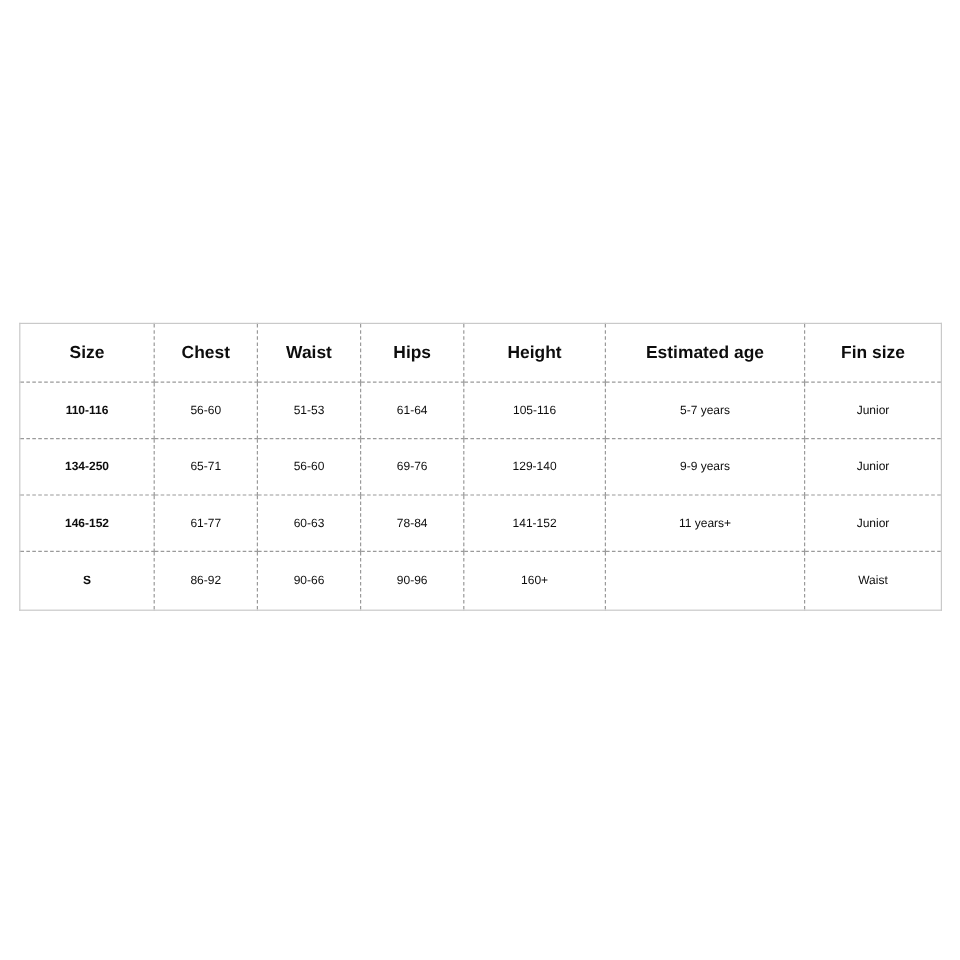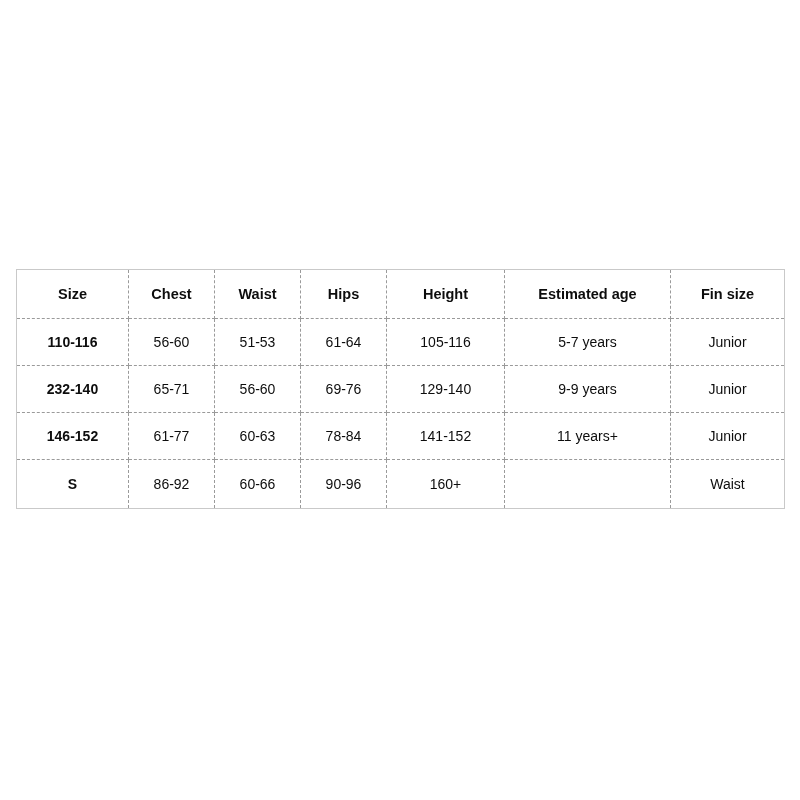--- a/index.html
+++ b/index.html
@@ -44,21 +44,21 @@
   table.size-chart col.c5 { width: 166px; }
   table.size-chart col.c6 { width: 114px; }
 
   table.size-chart td,
   table.size-chart th {
     border: 1px dashed #9a9a9a;
     text-align: center;
     vertical-align: middle;
     height: 46px;
     padding: 0 4px;
-    font-size: 14px;
+    font-size: 10px;
     font-weight: normal;
     color: #0d0d0d;
     white-space: nowrap;
   }
 
   
   table.size-chart {
     border: 1px solid #c9c9c9;
   }
 
@@ -107,41 +107,41 @@
         <tr>
           <td class="size-cell">110-116</td>
           <td>56-60</td>
           <td>51-53</td>
           <td>61-64</td>
           <td>105-116</td>
           <td>5-7 years</td>
           <td>Junior</td>
         </tr>
         <tr>
-          <td class="size-cell">232-140</td>
+          <td class="size-cell">134-250</td>
           <td>65-71</td>
           <td>56-60</td>
           <td>69-76</td>
           <td>129-140</td>
           <td>9-9 years</td>
           <td>Junior</td>
         </tr>
         <tr>
           <td class="size-cell">146-152</td>
           <td>61-77</td>
           <td>60-63</td>
           <td>78-84</td>
           <td>141-152</td>
           <td>11 years+</td>
           <td>Junior</td>
         </tr>
         <tr>
           <td class="size-cell">S</td>
           <td>86-92</td>
-          <td>60-66</td>
+          <td>90-66</td>
           <td>90-96</td>
           <td>160+</td>
           <td></td>
           <td>Waist</td>
         </tr>
       </tbody>
     </table>
   </div>
 
 </div>

